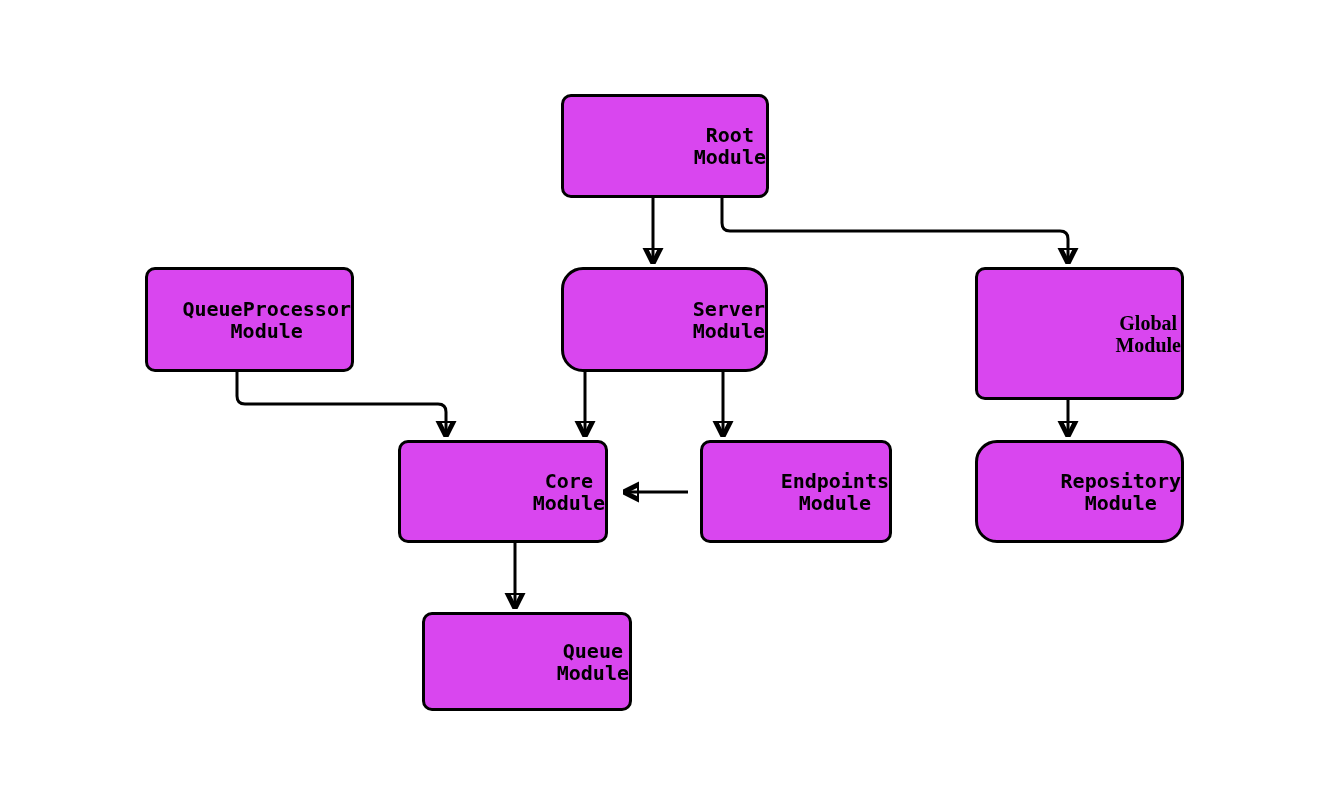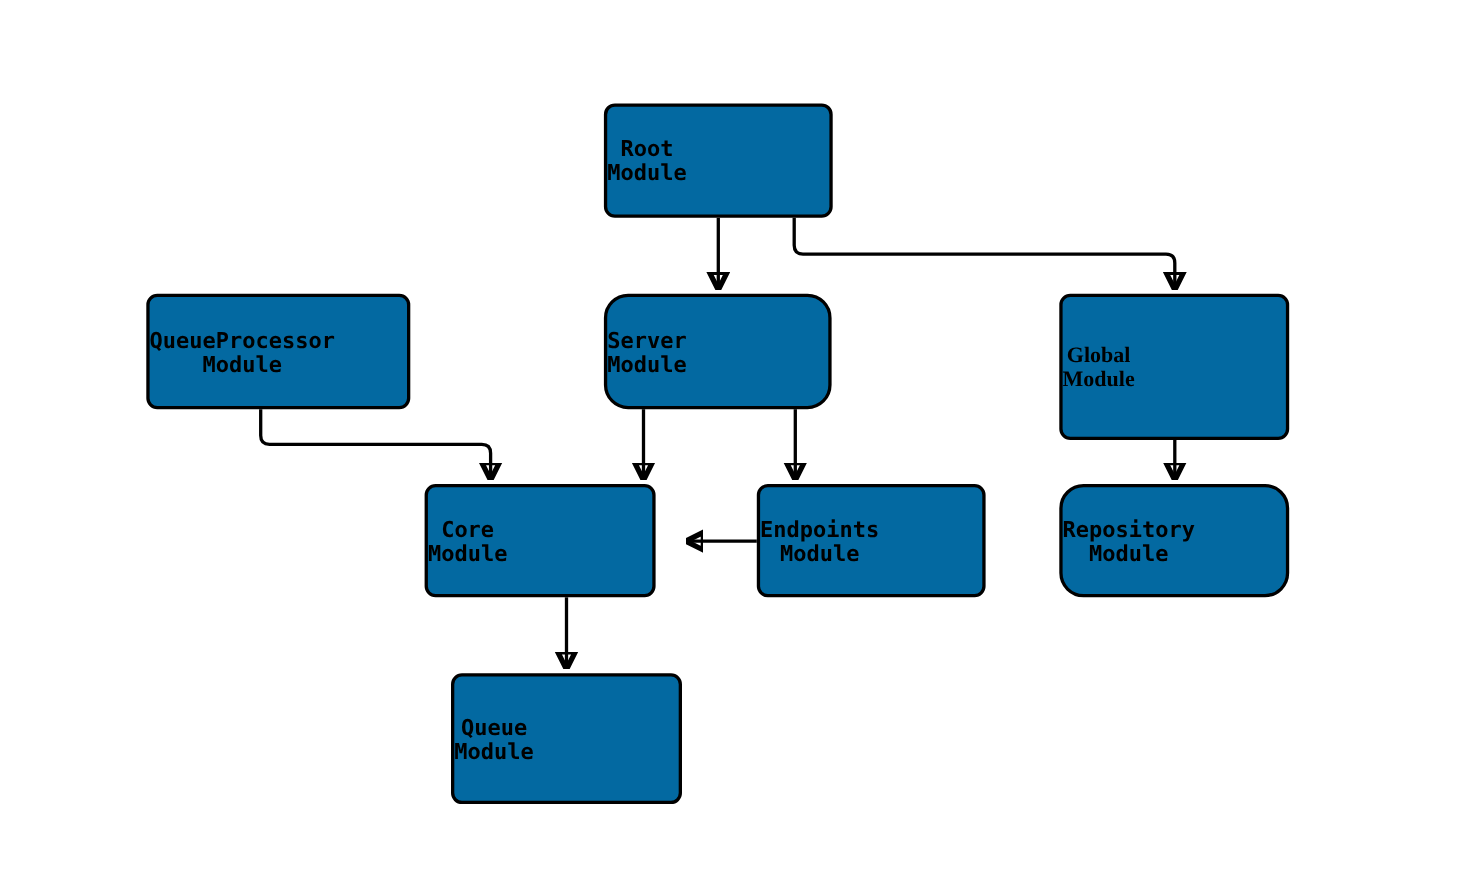--- a/index.html
+++ b/index.html
@@ -23,43 +23,44 @@
     height: 809px;
   }
   .edges path {
     fill: none;
     stroke: #000000;
     stroke-width: 3;
   }
   .node {
     position: absolute;
     box-sizing: border-box;
-    background: #0369a1;
+    background: #d946ef;
     border: 3px solid #000000;
     border-radius: 10px;
     display: flex;
     align-items: center;
-    justify-content: flex-start;
+    justify-content: flex-end;
     text-align: center;
+    margin-left: 12px;
   }
   .node-label {
     font-size: 20px;
     font-weight: 700;
     line-height: 22px;
     color: #000000;
     white-space: pre-line;
   }
   .n-root          { left: 549px; top:  94px; width: 208px; height: 104px; }
-  .n-queueprocessor{ left: 133px; top: 267px; width: 240px; height: 105px; }
+  .n-queueprocessor{ left: 133px; top: 267px; width: 209px; height: 105px; }
   .n-server        { left: 549px; top: 267px; width: 207px; height: 105px; border-radius: 22px; }
   .n-global        { left: 963px; top: 267px; width: 209px; height: 133px; font-family: Liberation Serif, serif; }
   .n-core          { left: 386px; top: 440px; width: 210px; height: 103px; }
-  .n-endpoints     { left: 688px; top: 440px; width: 208px; height: 103px; }
+  .n-endpoints     { left: 688px; top: 440px; width: 192px; height: 103px; }
   .n-repository    { left: 963px; top: 440px; width: 209px; height: 103px; border-radius: 22px; }
-  .n-queue         { left: 410px; top: 612px; width: 210px; height: 119px; }
+  .n-queue         { left: 410px; top: 612px; width: 210px; height: 99px; }
 </style>
 </head>
 <body>
 
 <div class="canvas">
 
   <svg class="edges" viewBox="0 0 1337 809" xmlns="http://www.w3.org/2000/svg">
     <defs>
       <marker id="arrow" viewBox="0 0 10 10" markerUnits="userSpaceOnUse" markerWidth="16" markerHeight="22" refX="9" refY="5" orient="auto">
         <path d="M 0 0 L 10 5 L 0 10 Z" fill="#000000" stroke="none"></path>

